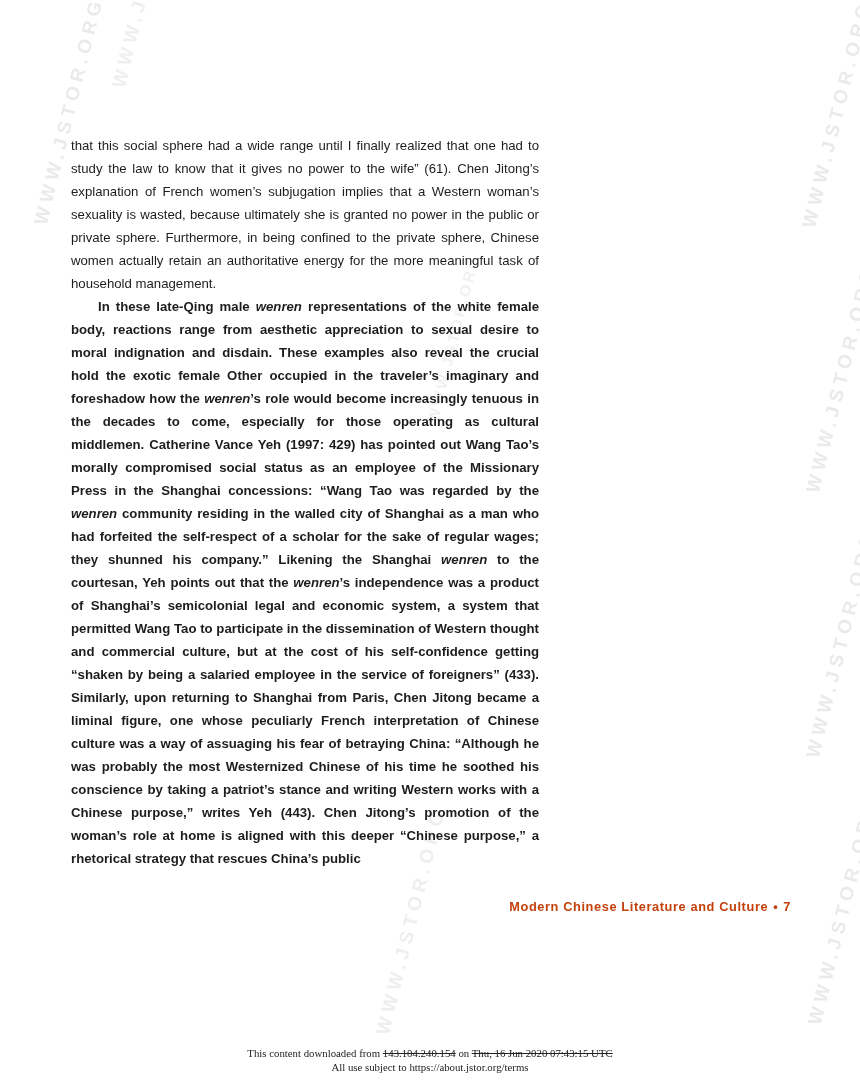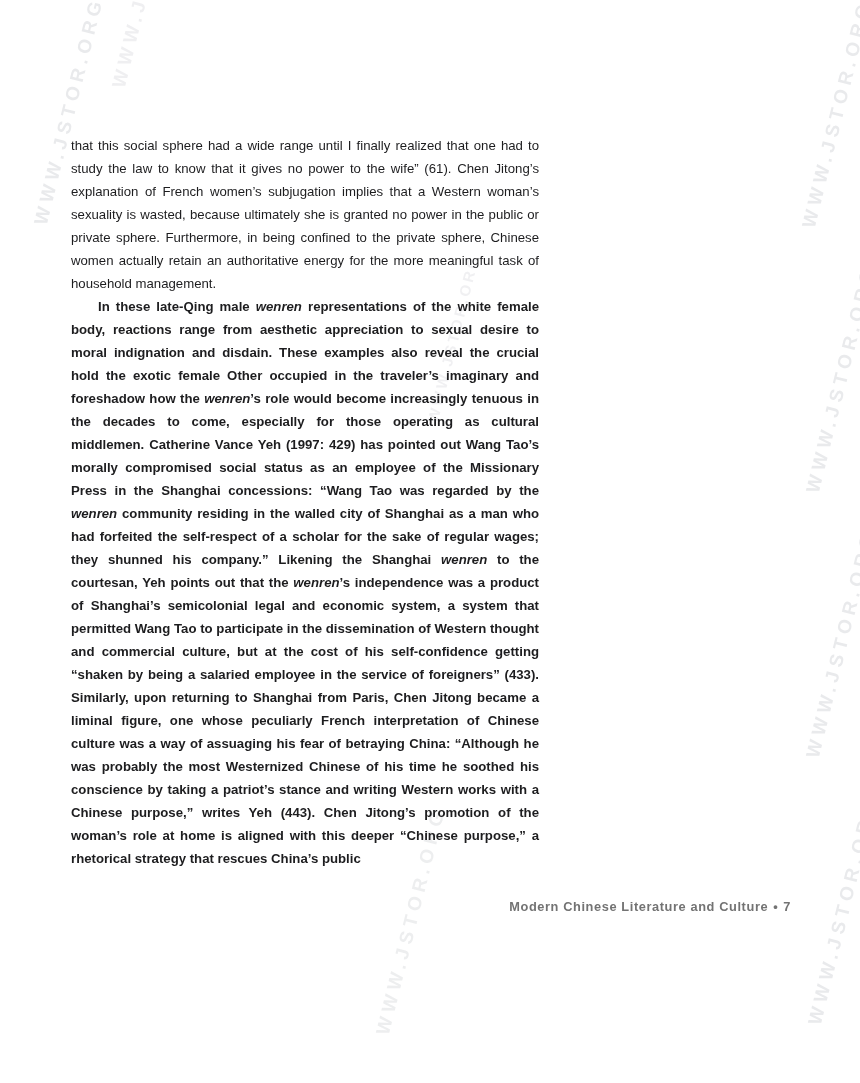--- a/index.html
+++ b/index.html
@@ -44,21 +44,21 @@
   .text-block p { margin: 0; }
   .text-block p.indent { text-indent: 27px; font-weight: bold; }
   .text-block em { font-style: italic; }
   .running-footer {
     position: absolute;
     right: 69px;
     top: 899px;
     font-size: 12.8px;
     font-weight: bold;
     letter-spacing: 0.6px;
-    color: #737373;
+    color: #c2410c;
   }
   .running-footer .bullet { margin: 0 5px; }
   .notice {
     position: absolute;
     left: 0;
     right: 0;
     top: 1047px;
     text-align: center;
     font-family: "Liberation Serif", serif;
     font-size: 10.8px;
@@ -85,14 +85,18 @@
 
   <main class="text-block">
       <p><span>that this social sphere had a wide range until I finally realized that one had to study the law to know that it gives no power to the wife” (61). Chen Jitong’s explanation of French women’s subjugation implies that a Western woman’s sexuality is wasted, because ultimately she is granted no power in the public or private sphere. Furthermore, in being confined to the private sphere, Chinese women actually retain an authoritative energy for the more meaningful task of household management.</span></p>
       <p class="indent"><span>In these late-Qing male </span><em>wenren</em><span> representations of the white female body, reactions range from aesthetic appreciation to sexual desire to moral indignation and disdain. These examples also reveal the crucial hold the exotic female Other occupied in the traveler’s imaginary and foreshadow how the </span><em>wenren</em><span>’s role would become increasingly tenuous in the decades to come, especially for those operating as cultural middlemen. Catherine Vance Yeh (1997: 429) has pointed out Wang Tao’s morally compromised social status as an employee of the Missionary Press in the Shanghai concessions: “Wang Tao was regarded by the </span><em>wenren</em><span> community residing in the walled city of Shanghai as a man who had forfeited the self-respect of a scholar for the sake of regular wages; they shunned his company.” Likening the Shanghai </span><em>wenren</em><span> to the courtesan, Yeh points out that the </span><em>wenren</em><span>’s independence was a product of Shanghai’s semicolonial legal and economic system, a system that permitted Wang Tao to participate in the dissemination of Western thought and commercial culture, but at the cost of his self-confidence getting “shaken by being a salaried employee in the service of foreigners” (433). Similarly, upon returning to Shanghai from Paris, Chen Jitong became a liminal figure, one whose peculiarly French interpretation of Chinese culture was a way of assuaging his fear of betraying China: “Although he was probably the most Westernized Chinese of his time he soothed his conscience by taking a patriot’s stance and writing Western works with a Chinese purpose,” writes Yeh (443). Chen Jitong’s promotion of the woman’s role at home is aligned with this deeper “Chinese purpose,” a rhetorical strategy that rescues China’s public</span></p>
     </main>
 
   <div class="running-footer">
     <span>Modern Chinese Literature and Culture</span><span class="bullet">•</span><span>7</span>
   </div>
 
+  <div class="notice">
+    <div class="notice-line"><span>This content downloaded from </span><span class="redacted">143.104.240.154</span><span> on </span><span class="redacted">Thu, 16 Jun 2020 07:43:15 UTC</span></div>
+    <div class="notice-line">All use subject to https://about.jstor.org/terms</div>
+  </div>
 
 </div>
 
 </body></html>

